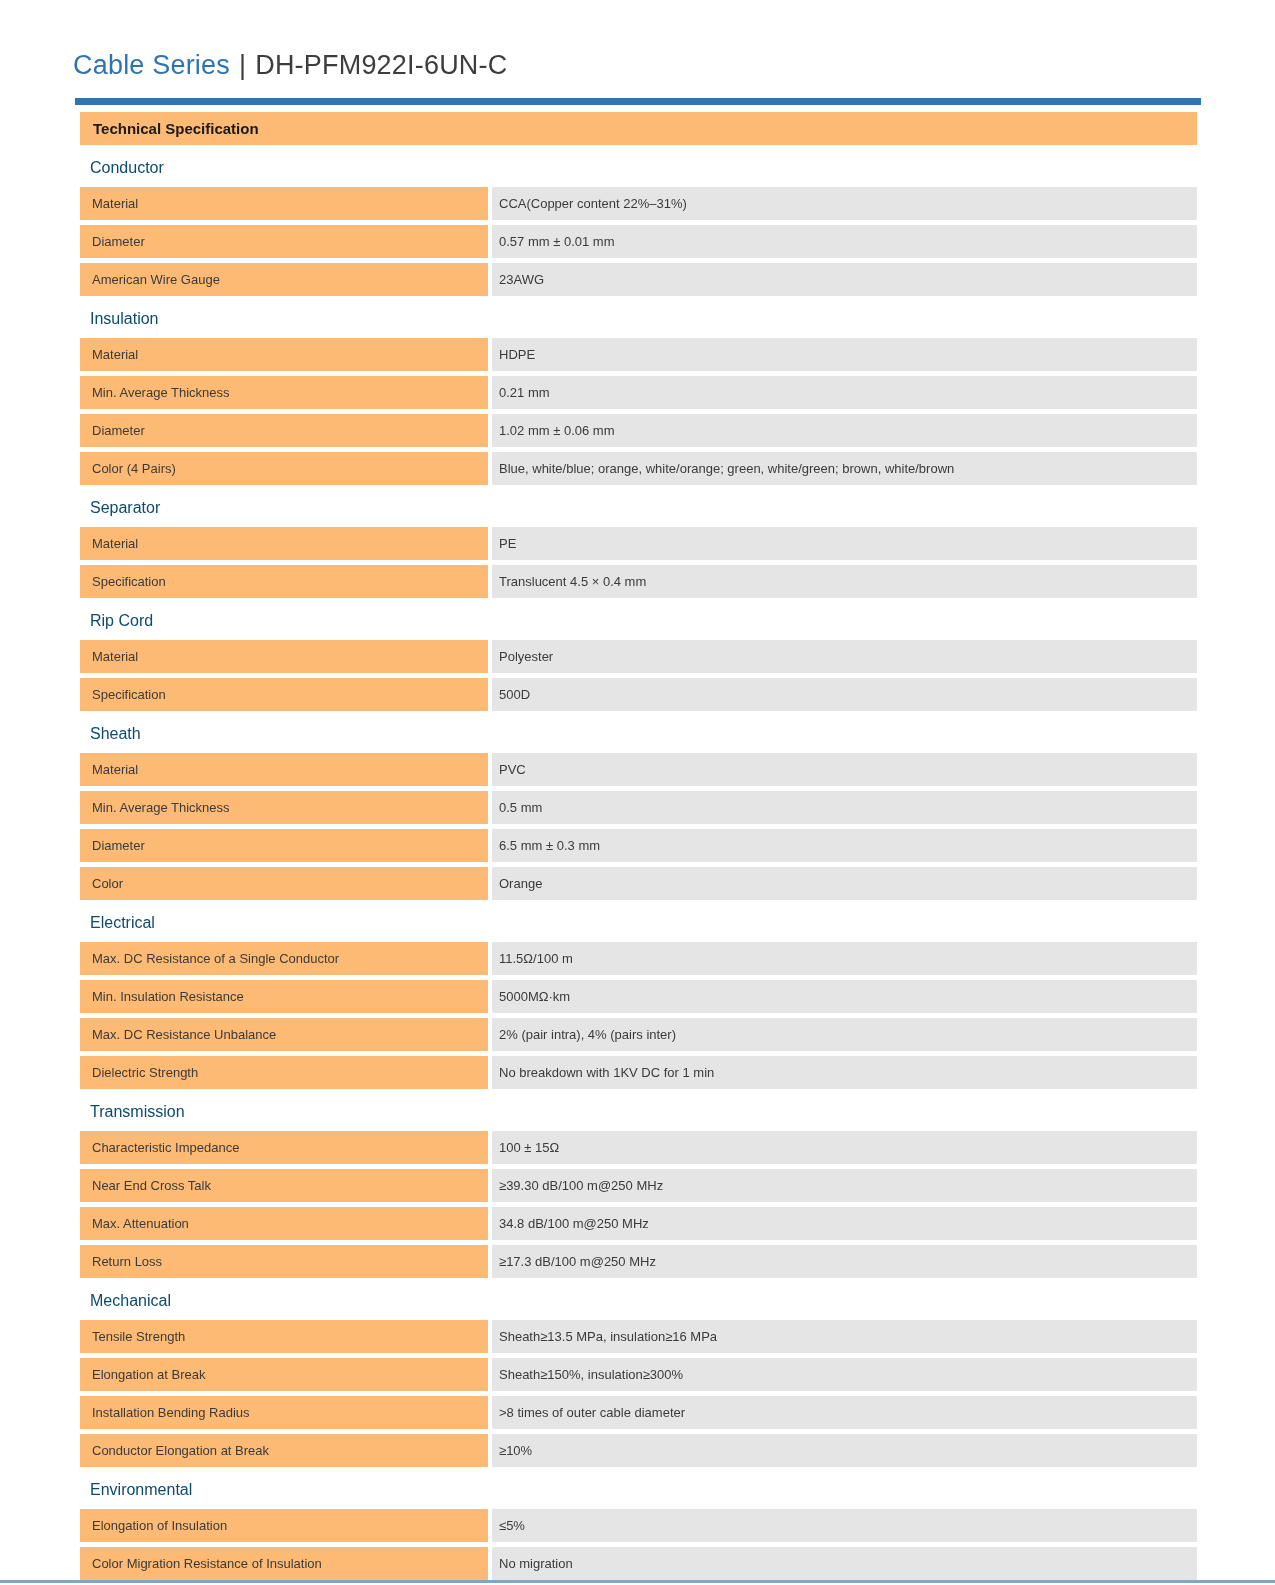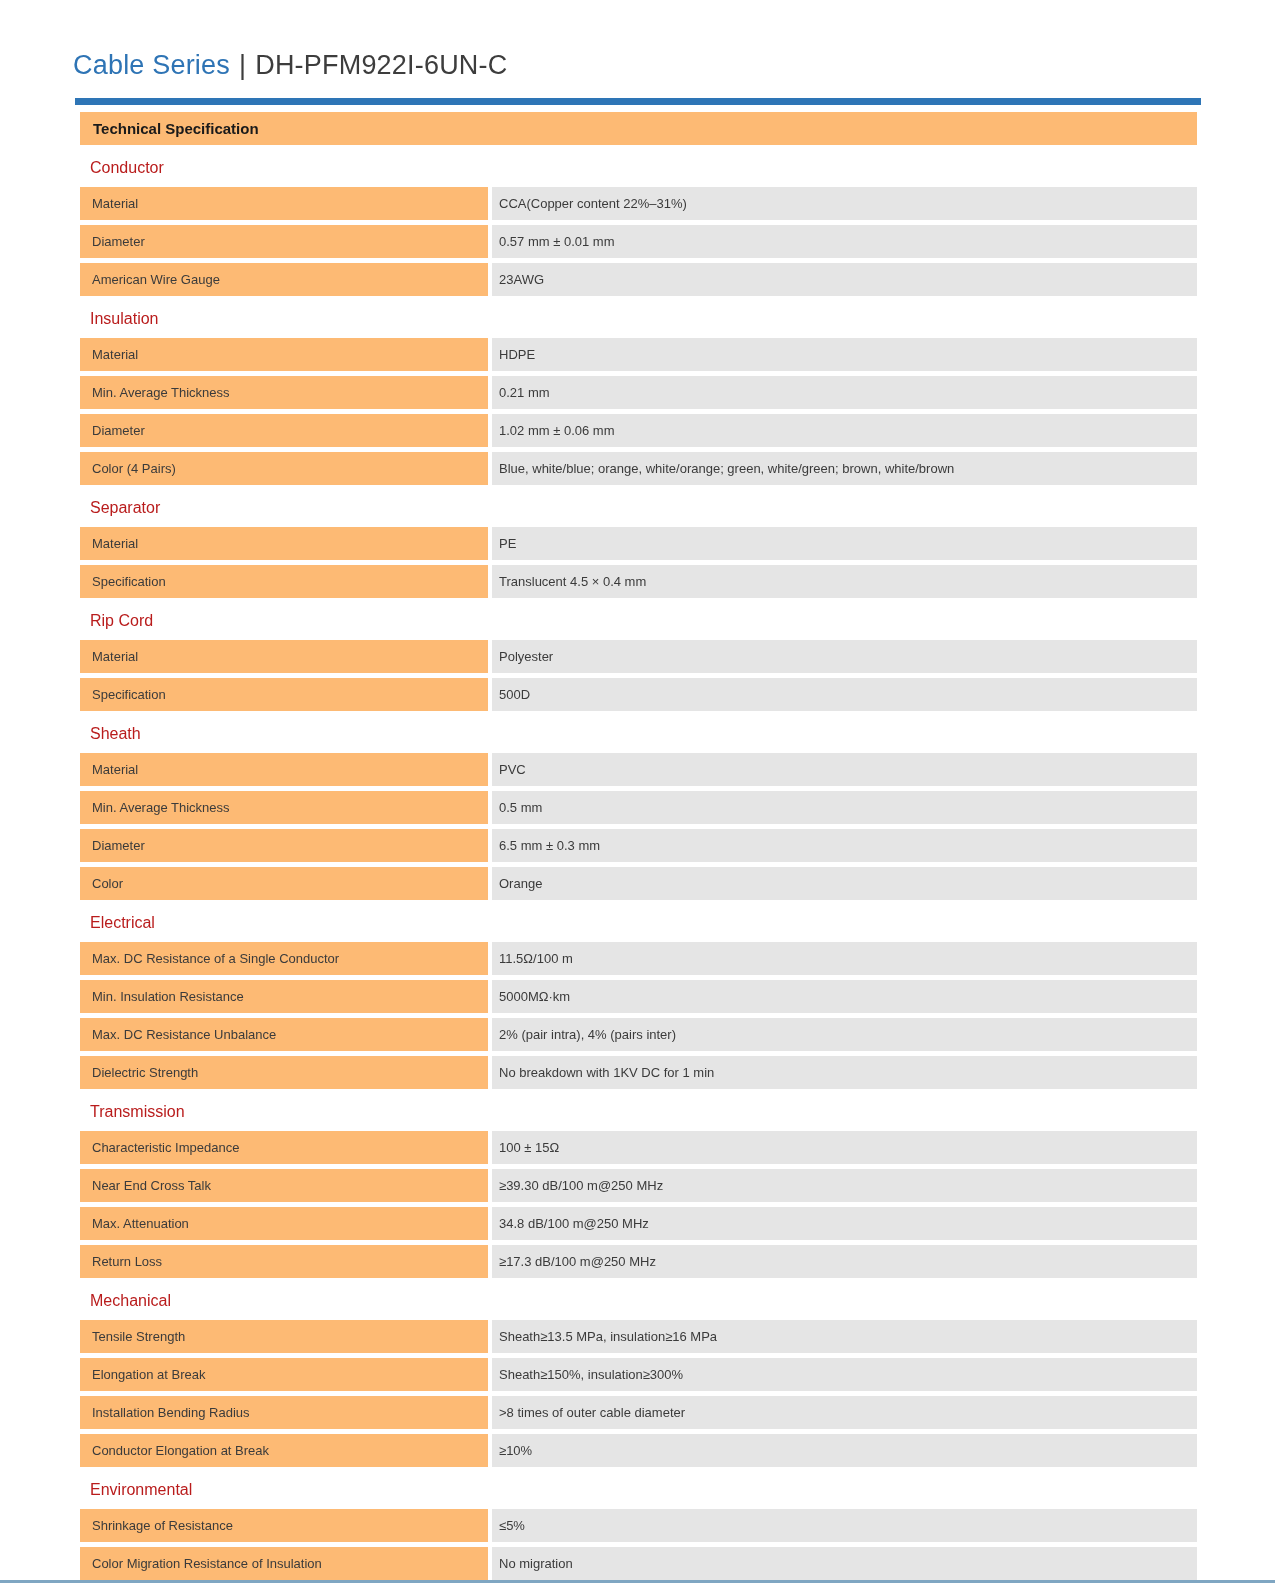--- a/index.html
+++ b/index.html
@@ -48,21 +48,21 @@
     background: #fdba74;
     color: #1a1a1a;
     font-size: 15px;
     font-weight: bold;
     padding-left: 13px;
   }
   .section-title {
     margin: 13px 0 9px 10px;
     font-size: 16px;
     line-height: 20px;
-    color: #b91c1c;
+    color: #0c4a6e;
     font-weight: 400;
   }
   .row {
     display: flex;
     margin-bottom: 5px;
   }
   .cell {
     height: 33px;
     line-height: 33px;
     font-size: 13px;
@@ -267,21 +267,21 @@
   <div class="row">
     <div class="cell label">Conductor Elongation at Break</div>
     <div class="cell value">≥10%</div>
   </div>
 </div>
 
   <div class="section">
     <div class="section-title">Environmental</div>
 
   <div class="row">
-    <div class="cell label">Shrinkage of Resistance</div>
+    <div class="cell label">Elongation of Insulation</div>
     <div class="cell value">≤5%</div>
   </div>
 
   <div class="row">
     <div class="cell label">Color Migration Resistance of Insulation</div>
     <div class="cell value">No migration</div>
   </div>
 </div>
 </div>
   </div>

